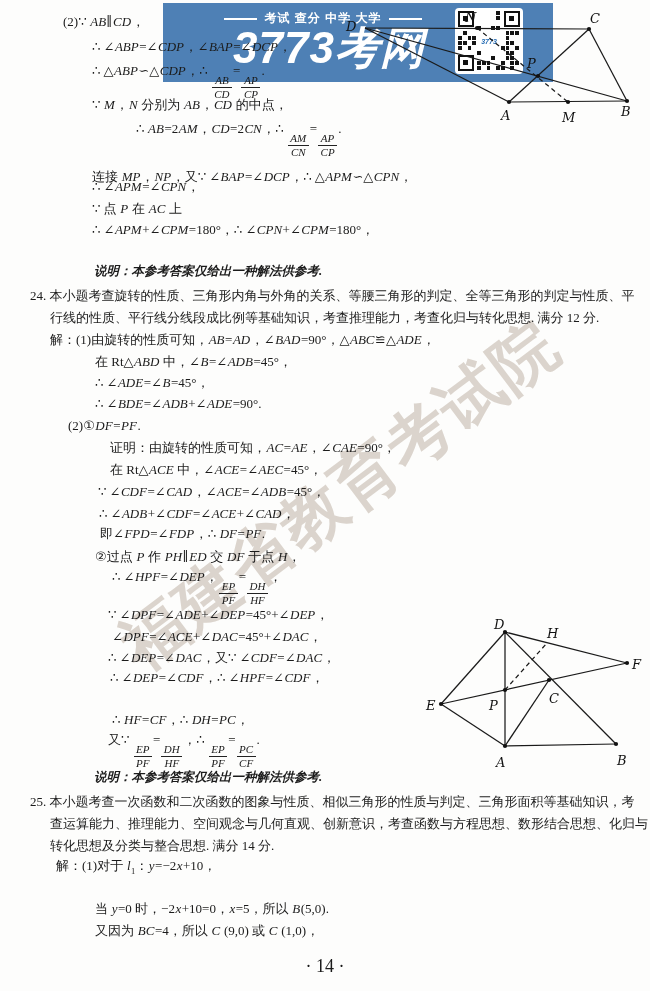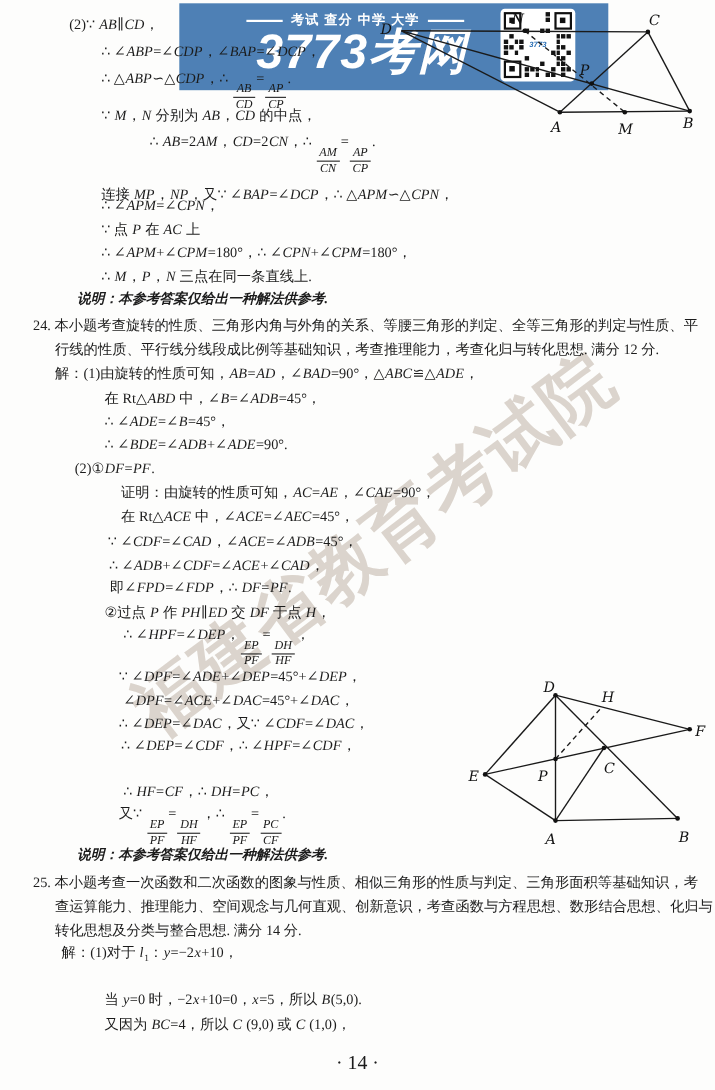--- a/index.html
+++ b/index.html
@@ -26,21 +26,21 @@
   .fp i{position:absolute;left:3px;top:3px;width:5px;height:5px;background:#101010;}
   .qm{position:absolute;background:#141414;}
   .qr-center{position:absolute;left:50%;top:50%;transform:translate(-50%,-50%);width:24px;height:21px;
       background:#fff;border-radius:50%;display:flex;align-items:center;justify-content:center;
       color:#2a6fb5;font-size:7px;font-weight:bold;font-style:italic;
       font-family:"Liberation Sans",sans-serif;z-index:4;}
   
   .line{position:absolute;white-space:nowrap;font-size:13px;line-height:17px;z-index:4;}
   .line i{font-style:italic;padding:0 .5px;}
   .line sub{font-size:8.5px;}
-  .note{font-weight:bold;font-style:italic;font-size:12.5px;}
+  .note{font-weight:bold;font-style:italic;font-size:12.5px;margin-left:24px;}
   .fr{display:inline-flex;flex-direction:column;vertical-align:-9px;text-align:center;
       font-size:11px;line-height:13px;margin:0 1px;}
   .fr .fn{border-bottom:1px solid #222;padding:0 2px;}
   .fr .fd{padding:0 2px;}
   
   svg.fig{position:absolute;z-index:5;overflow:visible;}
   .footer{position:absolute;left:0;right:0;top:956px;text-align:center;font-size:18px;z-index:4;}
 </style>
 </head>
 <body>
@@ -124,21 +124,20 @@
         <span class="fn"><i>AM</i></span>
         <span class="fd"><i>CN</i></span>
       </span>=<span class="fr">
         <span class="fn"><i>AP</i></span>
         <span class="fd"><i>CP</i></span>
       </span>.</div>
     <div class="line" style="left: 92px; top: 156px; margin-top: 12px;">连接 <i>MP</i>，<i>NP</i>，又∵ ∠<i>BAP</i>=∠<i>DCP</i>，∴ △<i>APM</i>∽△<i>CPN</i>，</div>
     <div class="line" style="left: 92px; top: 178px;">∴ ∠<i>APM</i>=∠<i>CPN</i>，</div>
     <div class="line" style="left: 92px; top: 200px;">∵ 点 <i>P</i> 在 <i>AC</i> 上</div>
     <div class="line" style="left: 92px; top: 221px;">∴ ∠<i>APM</i>+∠<i>CPM</i>=180°，∴ ∠<i>CPN</i>+∠<i>CPM</i>=180°，</div>
-    <div class="line" style="left: 92px; top: 242px;">∴ <i>M</i>，<i>P</i>，<i>N</i> 三点在同一条直线上.</div>
     <div class="line note" style="left: 70px; top: 263px;">说明：本参考答案仅给出一种解法供参考.</div>
     <div class="line" style="left: 30px; top: 287px;">24. 本小题考查旋转的性质、三角形内角与外角的关系、等腰三角形的判定、全等三角形的判定与性质、平</div>
     <div class="line" style="left: 50px; top: 309px;">行线的性质、平行线分线段成比例等基础知识，考查推理能力，考查化归与转化思想. 满分 12 分.</div>
     <div class="line" style="left: 50px; top: 331px;">解：(1)由旋转的性质可知，<i>AB</i>=<i>AD</i>，∠<i>BAD</i>=90°，△<i>ABC</i>≌△<i>ADE</i>，</div>
     <div class="line" style="left: 95px; top: 353px;">在 Rt△<i>ABD</i> 中，∠<i>B</i>=∠<i>ADB</i>=45°，</div>
     <div class="line" style="left: 95px; top: 374px;">∴ ∠<i>ADE</i>=∠<i>B</i>=45°，</div>
     <div class="line" style="left: 95px; top: 395px;">∴ ∠<i>BDE</i>=∠<i>ADB</i>+∠<i>ADE</i>=90°.</div>
     <div class="line" style="left: 68px; top: 417px;">(2)①<i>DF</i>=<i>PF</i>.</div>
     <div class="line" style="left: 110px; top: 439px;">证明：由旋转的性质可知，<i>AC</i>=<i>AE</i>，∠<i>CAE</i>=90°，</div>
     <div class="line" style="left: 110px; top: 461px;">在 Rt△<i>ACE</i> 中，∠<i>ACE</i>=∠<i>AEC</i>=45°，</div>

